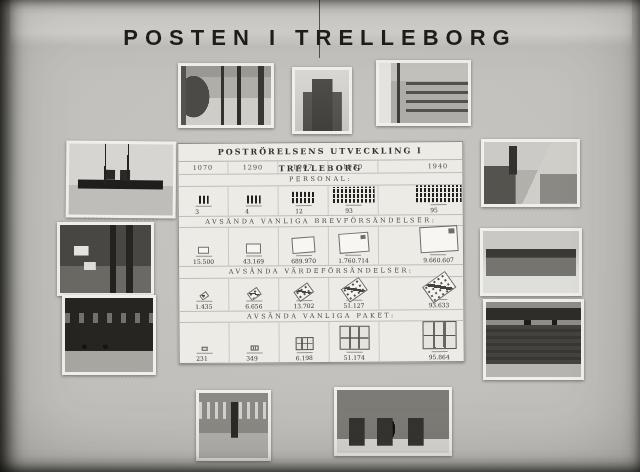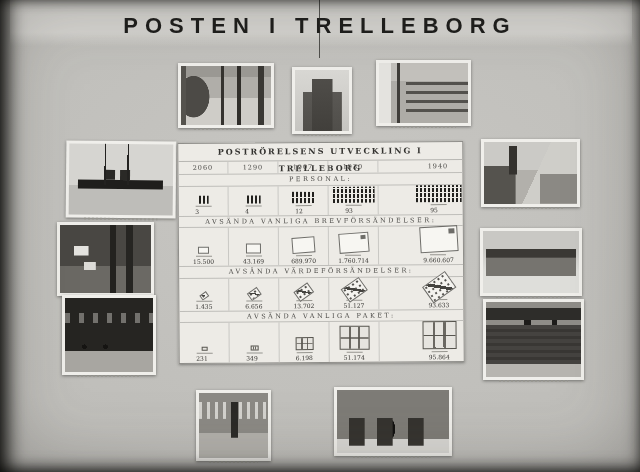--- a/index.html
+++ b/index.html
@@ -10,21 +10,21 @@
   .vignette{position:absolute;inset:0;pointer-events:none;
     box-shadow:
       inset 16px 0 18px -8px rgba(8,8,6,.9),
       inset -10px 0 16px -10px rgba(8,8,6,.65),
       inset 0 -12px 16px -9px rgba(8,8,6,.8),
       inset 0 10px 14px -10px rgba(8,8,6,.55),
       inset 0 0 70px 6px rgba(60,59,55,.28);}
   .topband{position:absolute;left:10px;top:0;width:622px;height:46px;
     background:linear-gradient(#d7d6d2 0 70%, rgba(215,214,210,0) 100%);}
   .seam{position:absolute;left:319px;top:0;width:1px;height:58px;background:rgba(40,40,38,.75);}
-  .board-title{position:absolute;left:0;top:13px;width:640px;text-align:center;
+  .board-title{position:absolute;left:0;top:25px;width:640px;text-align:center;
     font-size:22px;font-weight:bold;letter-spacing:7px;color:#1c1c1a;}
 
   
   .photo{position:absolute;background:#f0efeb;padding:3px;box-shadow:0 1px 3px rgba(20,20,18,.45);}
   .photo .art{width:100%;height:100%;}
   .photo .cap{height:7px;display:flex;align-items:center;justify-content:center;}
   .photo .cap::after{content:"";width:72%;height:2px;opacity:.75;
     background:repeating-linear-gradient(90deg,#97968f 0 2px,transparent 2px 4px);}
   .art{background-color:#b5b3ae;}
 
@@ -205,21 +205,21 @@
   </div>
   <div class="photo" style="left:334px;top:387px;width:112px;height:63px;">
     <div class="art a-facade"></div>
     <div class="cap"></div>
   </div>
 
   <div class="card">
     <div class="c-title">POSTRÖRELSENS UTVECKLING I TRELLEBORG</div>
 
     <div class="row years">
-      <div class="cell">2060</div>
+      <div class="cell">1070</div>
       <div class="cell">1290</div>
       <div class="cell">1907</div>
       <div class="cell">1930</div>
       <div class="cell">1940</div>
     </div>
 
     <div class="sec-head">PERSONAL:</div>
     <div class="row picto">
       <div class="cell">
         <div class="icon-wrap">

